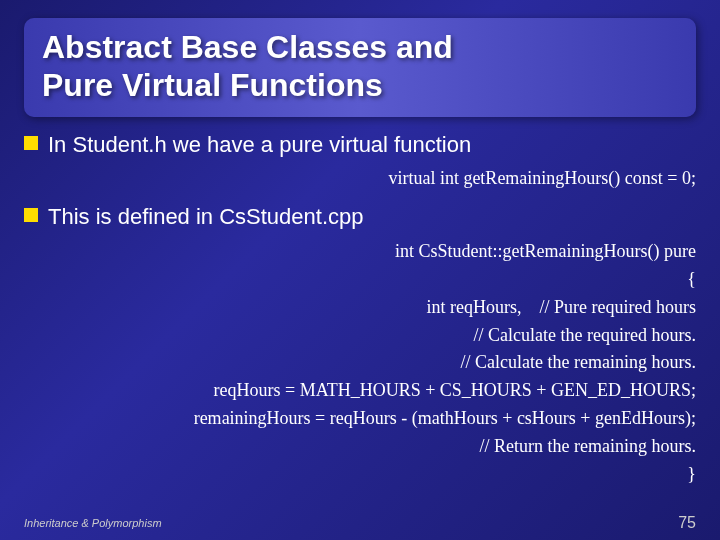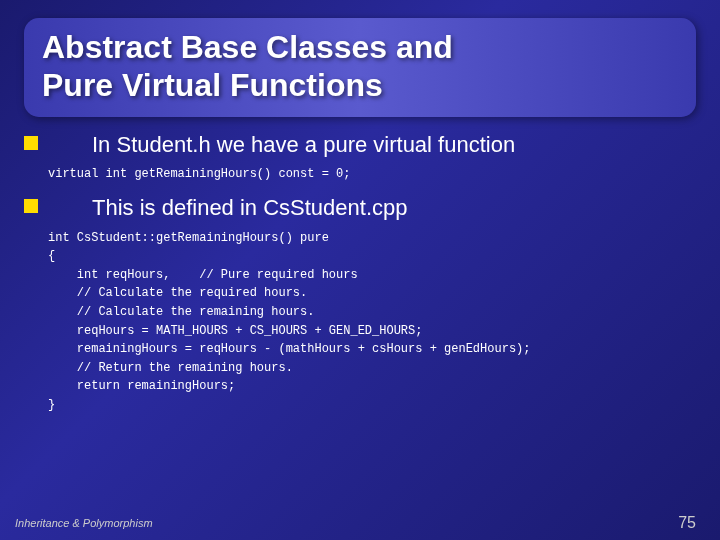--- a/index.html
+++ b/index.html
@@ -16,21 +16,21 @@
     .slide {
       width: 720px;
       height: 540px;
       background: linear-gradient(135deg, #1a1a6e 0%, #2a2a9e 40%, #1a1a6e 100%);
       position: relative;
       padding: 18px 24px 30px 24px;
     }
 
     .title-block {
       background: linear-gradient(90deg, #3a3aae 0%, #5a5ace 50%, #3a3aae 100%);
-      border-radius: 15px;
+      border-radius: 10px;
       padding: 10px 18px 12px 18px;
       margin-bottom: 14px;
       box-shadow: 2px 2px 8px rgba(0,0,0,0.4);
     }
 
     .title-text {
       color: #ffffff;
       font-size: 32px;
       font-weight: bold;
       line-height: 1.2;
@@ -39,21 +39,20 @@
     }
 
     .bullet-section {
       margin-bottom: 10px;
     }
 
     .bullet-line {
       display: flex;
       align-items: flex-start;
       margin-bottom: 6px;
-      gap: 44px;
     }
 
     .bullet-square {
       width: 14px;
       height: 14px;
       background: #ffdd00;
       margin-right: 10px;
       margin-top: 5px;
       flex-shrink: 0;
     }
@@ -68,30 +67,31 @@
 
     .code-block {
       background: transparent;
       margin-left: 24px;
       margin-top: 4px;
       margin-bottom: 8px;
     }
 
     .code-line {
       color: #ffffff;
-      font-family: Liberation Mono, monospace;
-      font-size: 12px;
+      font-family: Liberation Serif, serif;
+      font-size: 18px;
       line-height: 1.55;
       white-space: pre;
+      text-align: right;
     }
 
     .footer {
       position: absolute;
       bottom: 8px;
-      left: 15px;
+      left: 24px;
       right: 24px;
       display: flex;
       justify-content: space-between;
       align-items: center;
     }
 
     .footer-text {
       color: #cccccc;
       font-size: 11px;
       font-style: italic;
@@ -131,21 +131,20 @@
     </div>
     <div class="code-block">
         <div class="code-line">int CsStudent::getRemainingHours() pure</div>
         <div class="code-line">{</div>
         <div class="code-line">    int reqHours,    // Pure required hours</div>
         <div class="code-line">    // Calculate the required hours.</div>
         <div class="code-line">    // Calculate the remaining hours.</div>
         <div class="code-line">    reqHours = MATH_HOURS + CS_HOURS + GEN_ED_HOURS;</div>
         <div class="code-line">    remainingHours = reqHours - (mathHours + csHours + genEdHours);</div>
         <div class="code-line">    // Return the remaining hours.</div>
-        <div class="code-line">    return remainingHours;</div>
         <div class="code-line">}</div>
       </div>
   </div>
 
   <div class="footer">
     <span class="footer-text">Inheritance &amp; Polymorphism</span>
     <span class="footer-page">75</span>
   </div>
 </div>
 

